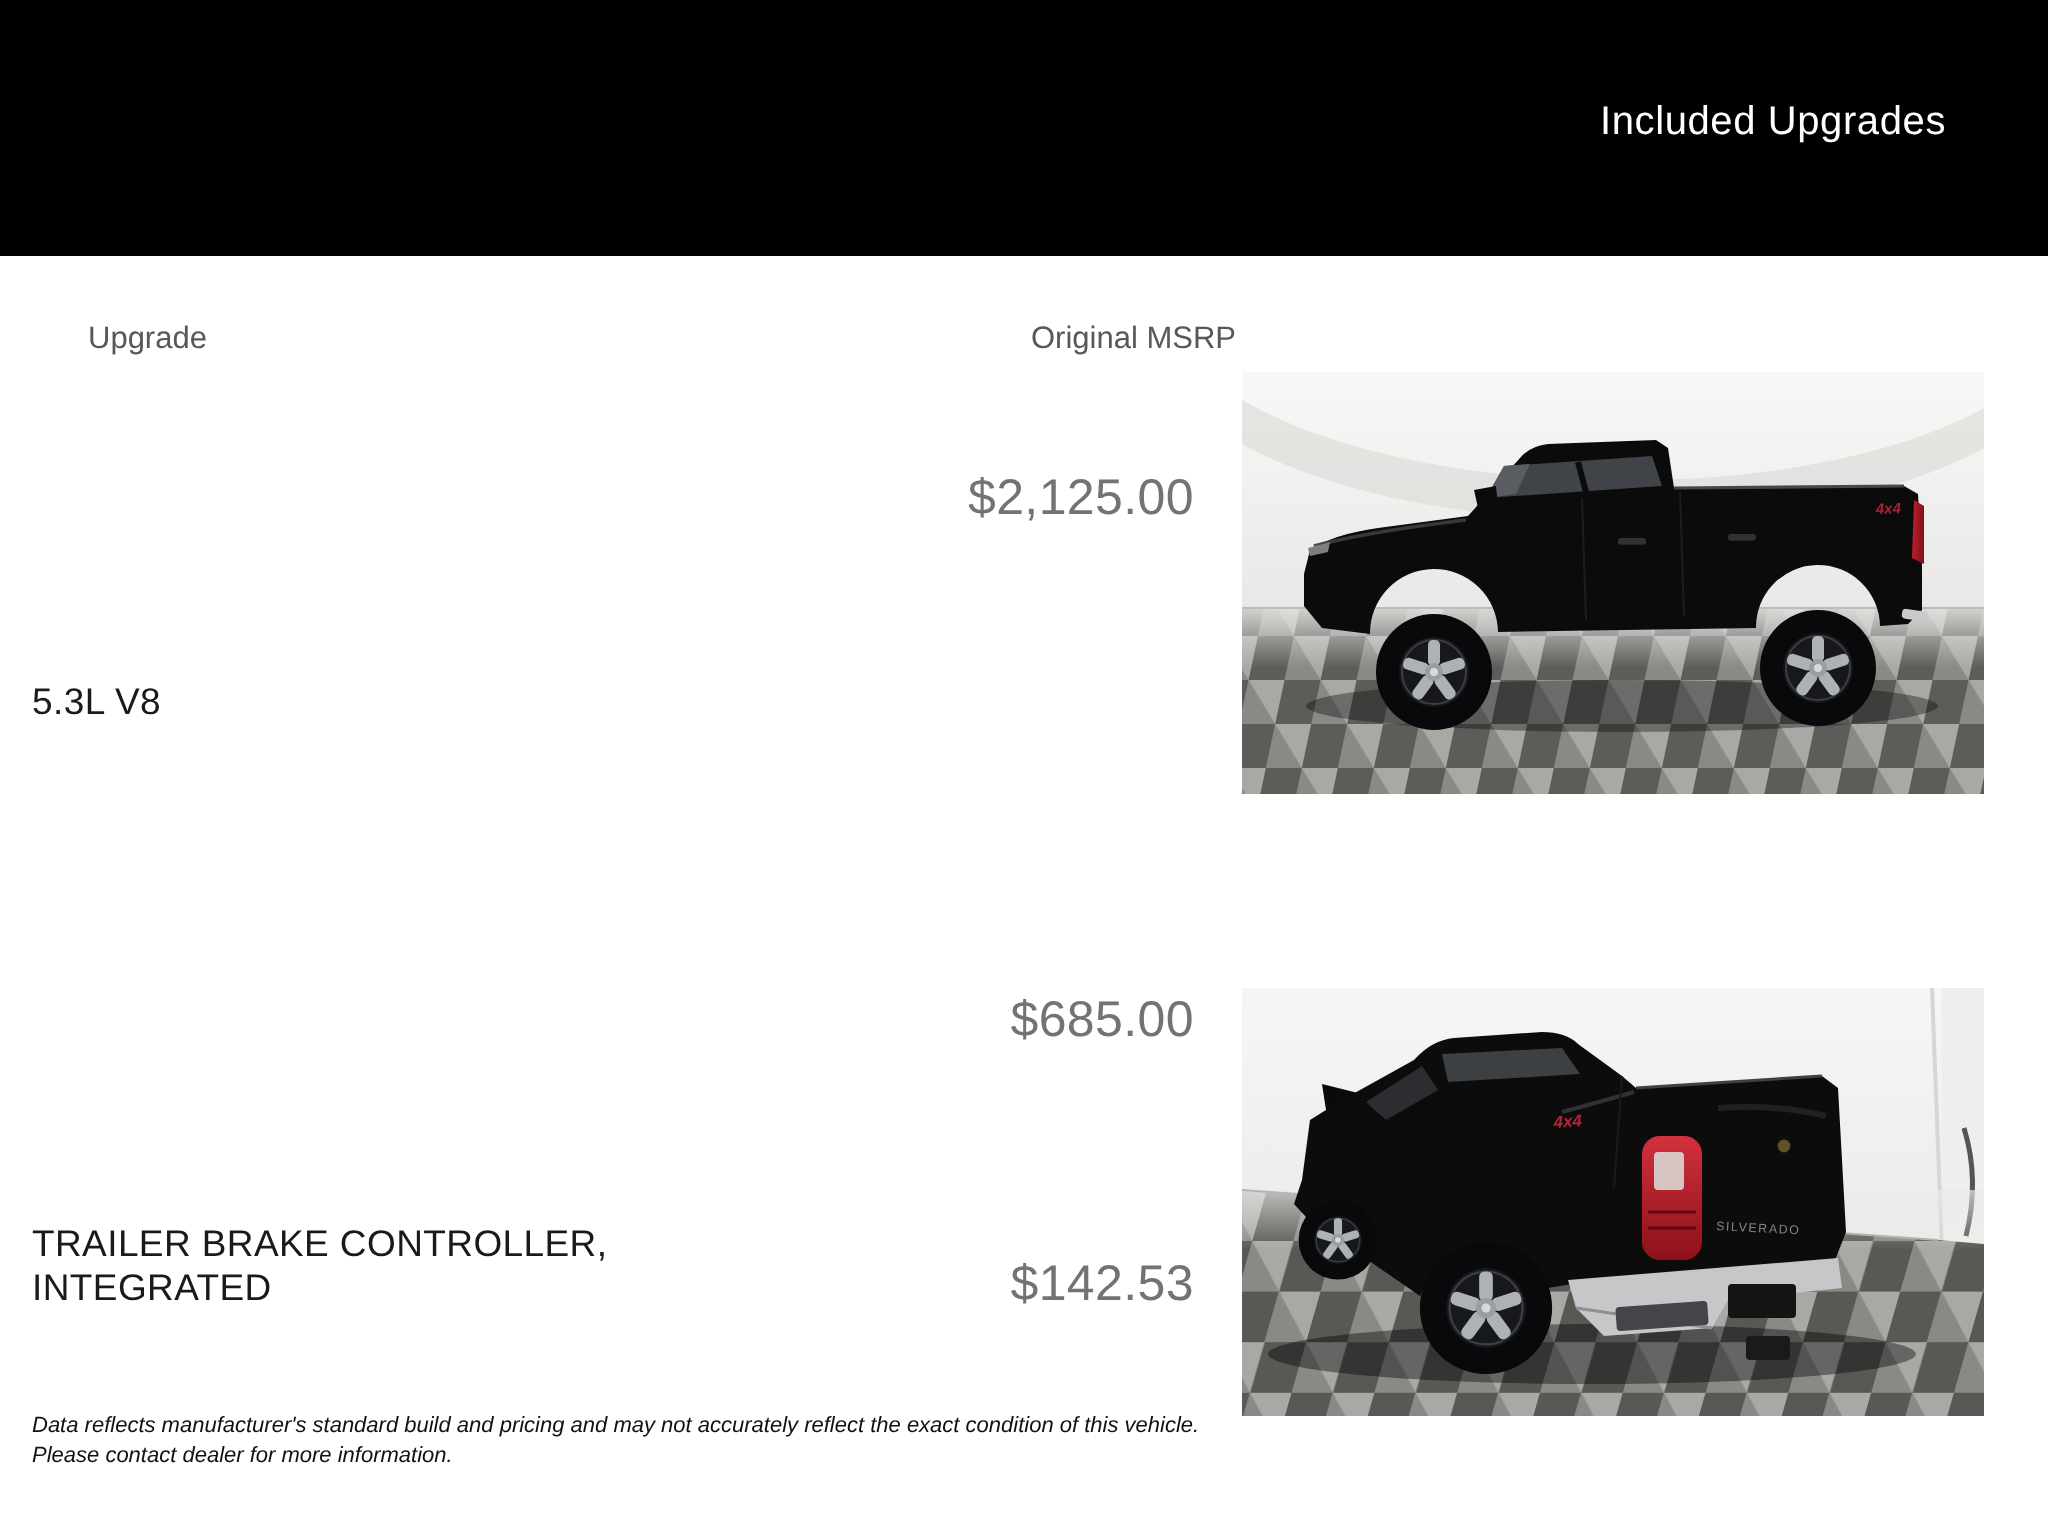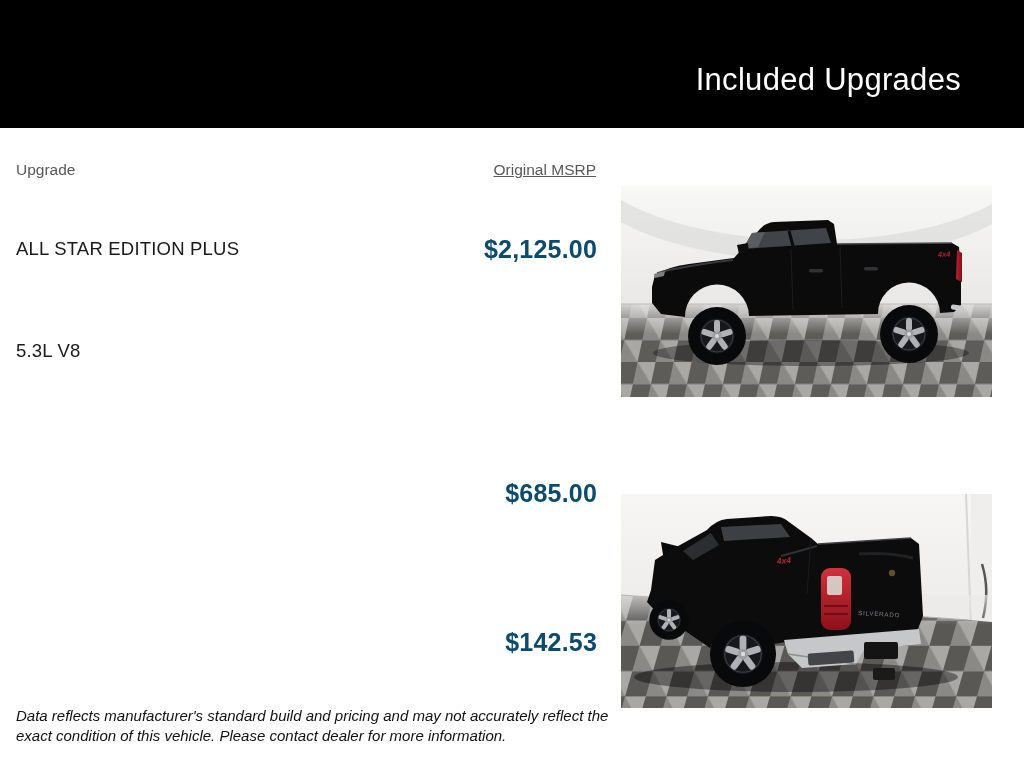--- a/index.html
+++ b/index.html
@@ -2,64 +2,64 @@
 <html><head>
 <meta charset="utf-8">
 <style>
   html,body{margin:0;padding:0;background:#fff;}
   #canvas{
     position:relative;width:1024px;height:768px;background:#ffffff;overflow:hidden;
     font-family:"Liberation Sans", sans-serif;
   }
   .topbar{position:absolute;top:0;left:0;width:1024px;height:128px;background:#000;}
   .title{
-    position:absolute;top:46px;right:47px;margin:16px;color:#fff;
-    font-size:31px;font-weight:400;letter-spacing:.3px;white-space:nowrap;
+    position:absolute;top:46px;right:47px;margin:4px;color:#fff;
+    font-size:20px;font-weight:400;letter-spacing:.3px;white-space:nowrap;
   }
-  .colhead{position:absolute;color:#58585a;font-size:15.5px;font-weight:400;white-space:nowrap;}
+  .colhead{position:absolute;color:#58585a;font-size:15.5px;font-weight:400;white-space:nowrap;margin-left:28px;}
   .upgrade-head{left:16px;top:161px;}
-  .msrp-head{right:428px;top:161px;text-decoration:underline;}
+  .msrp-head{right:406px;top:161px;}
   .name{
     position:absolute;left:16px;color:#1a1a1a;font-size:18.5px;font-weight:400;
     letter-spacing:.2px;line-height:1.18;
   }
   .price{
-    position:absolute;right:427px;color:#0c4a6e;font-size:25px;font-weight:700;
+    position:absolute;right:427px;color:#737373;font-size:25px;font-weight:400;
     white-space:nowrap;letter-spacing:.2px;
   }
   .n1{top:238px}.n2{top:340px}.n3{top:488px}.n4{top:611px;width:350px;}
-  .p1{top:235px}.p2{top:365px}.p3{top:479px}.p4{top:628px}
+  .p1{top:235px}.p2{top:365px}.p3{top:496px}.p4{top:628px}
   .disclaimer{
     position:absolute;left:16px;top:706px;width:600px;margin:0;
-    font-size:15px;font-style:italic;color:#111;line-height:1.32;
+    font-size:11px;font-style:italic;color:#111;line-height:1.32;
   }
   .photo{position:absolute;left:621px;width:371px;margin:0;}
   .photo1{top:186px;height:211px;}
   .photo2{top:494px;height:214px;}
   .photo svg{display:block;width:100%;height:100%;}
 </style>
 </head>
 <body>
 
 <div id="canvas">
 
   <header class="topbar">
     <h1 class="title">Included Upgrades</h1>
   </header>
 
   <div class="colhead upgrade-head">Upgrade</div>
   <div class="colhead msrp-head">Original MSRP</div>
 
-  <div class="name n1">ALL STAR EDITION PLUS</div>
   <div class="price p1">$2,125.00</div>
 
   <div class="name n2">5.3L V8</div>
 
   <div class="price p3">$685.00</div>
 
+  <div class="name n4">TRAILER BRAKE CONTROLLER, INTEGRATED</div>
   <div class="price p4">$142.53</div>
 
   <figure class="photo photo1">
     <svg viewBox="0 0 371 211" aria-hidden="true">
       <defs>
         <linearGradient id="w1" x1="0" y1="0" x2="0" y2="1">
           <stop offset="0" stop-color="#f8f8f7"></stop>
             <stop offset="1" stop-color="#e8e7e5"></stop>
         </linearGradient>
         <pattern id="f1" width="36" height="44" patternUnits="userSpaceOnUse" patternTransform="skewX(-12)">

